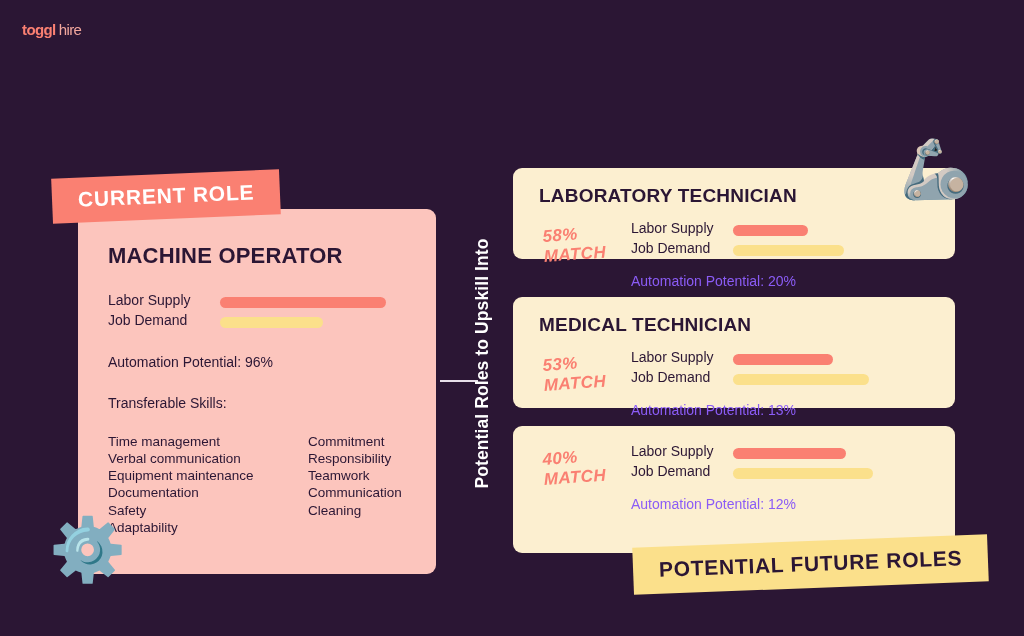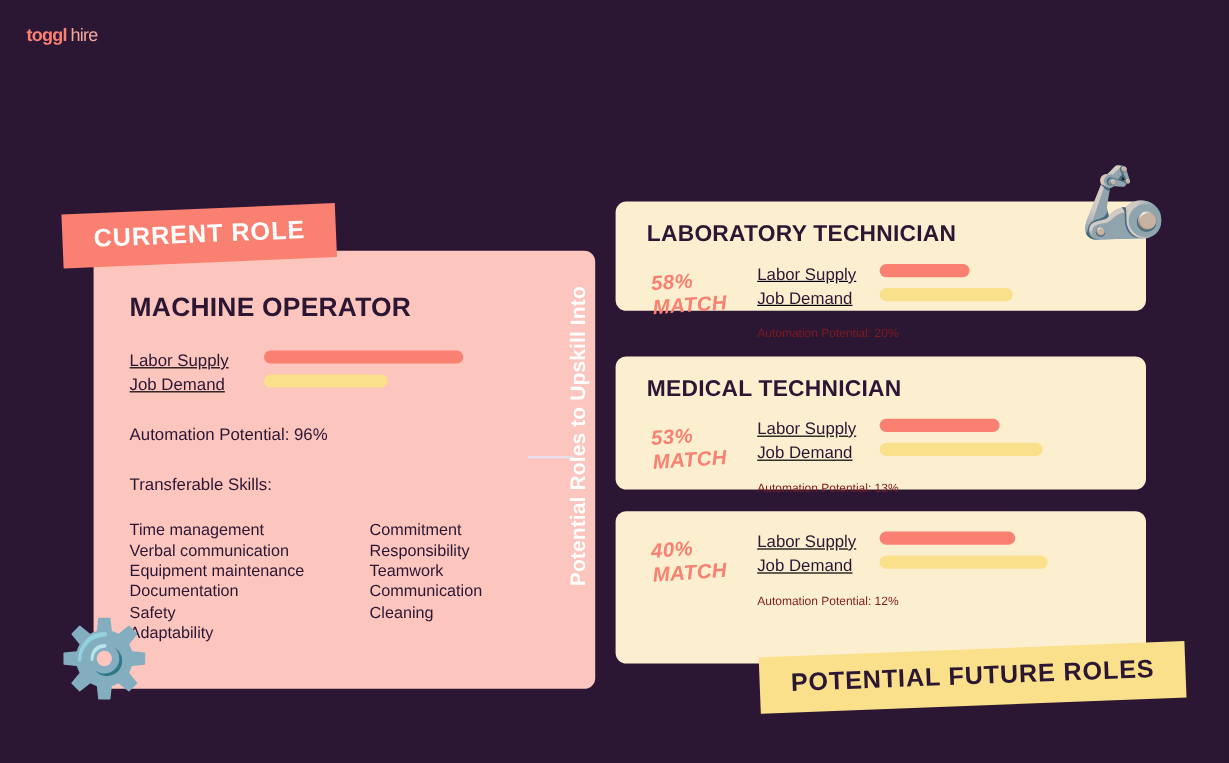--- a/index.html
+++ b/index.html
@@ -77,40 +77,39 @@
     transform: rotate(-2.4deg);
     z-index: 5;
     white-space: nowrap;
   }
 
   
   #left-card {
     position: absolute;
     left: 78px;
     top: 209px;
-    width: 418px;
+    width: 358px;
     height: 365px;
     background: #FCC5BD;
     border-radius: 9px;
     padding: 34px 30px 0 30px;
   }
 
   #left-card .role-title {
     color: #2B1634;
     font-size: 22px;
     font-weight: 700;
     letter-spacing: 0.2px;
     margin-bottom: 23px;
   }
 
   .metric-row {
     display: flex;
-    align-items: flex-start;
+    align-items: flex-end;
     margin-bottom: 4px;
-    text-decoration: underline;
   }
   .metric-label {
     color: #2B1634;
     font-size: 14px;
     font-weight: 400;
   }
   .bar {
     height: 11px;
     border-radius: 6px;
   }
@@ -219,22 +218,22 @@
     font-weight: 700;
     line-height: 1.15;
     letter-spacing: 0.4px;
     transform: rotate(-4deg);
     padding-top: 4px;
     padding-left: 4px;
   }
 
   .future-metrics .metric-label { width: 102px; }
   .future-card .automation {
-    color: #7f1d1d;
-    font-size: 10px;
+    color: #8b5cf6;
+    font-size: 14px;
     margin-top: 17px;
   }
 
   
   #robot-arm-icon {
     position: absolute;
     left: 900px;
     top: 140px;
     font-size: 58px;
     line-height: 1;

